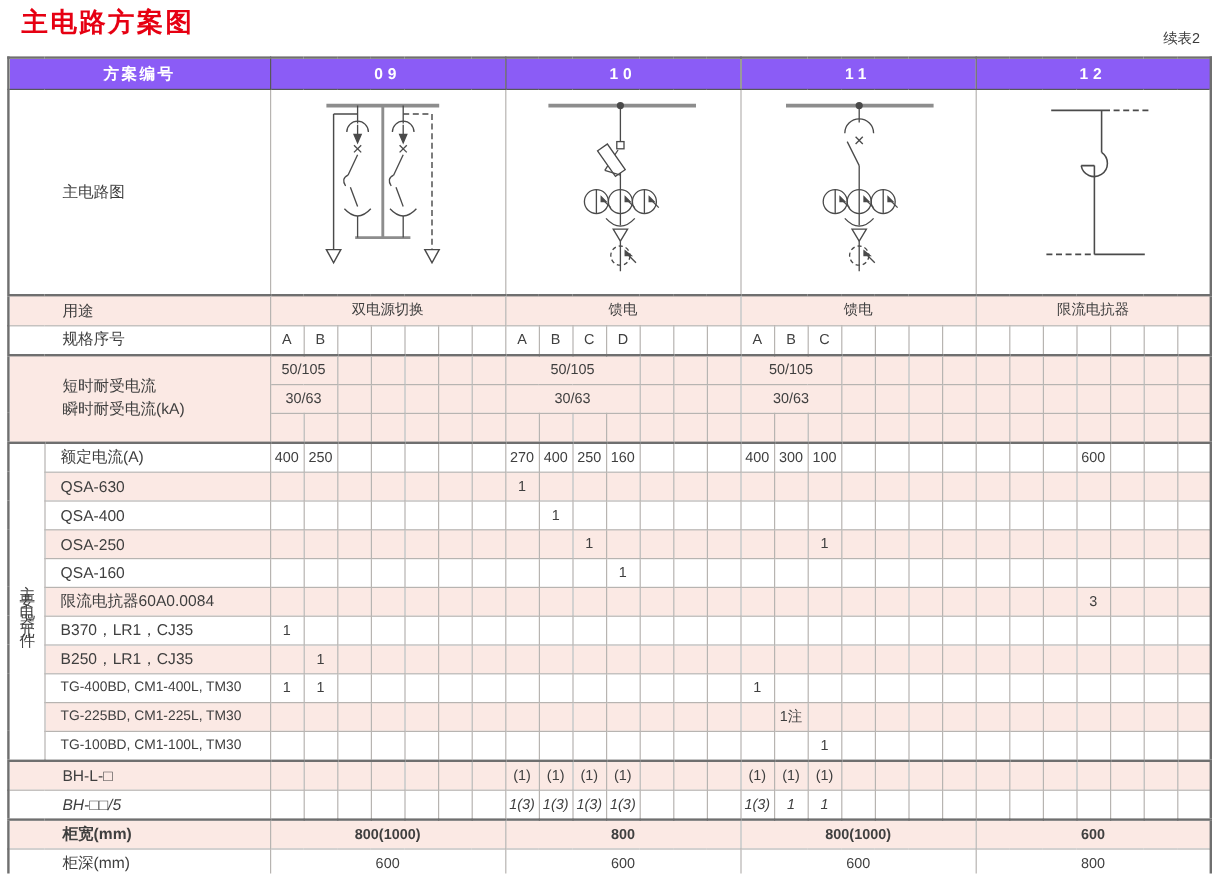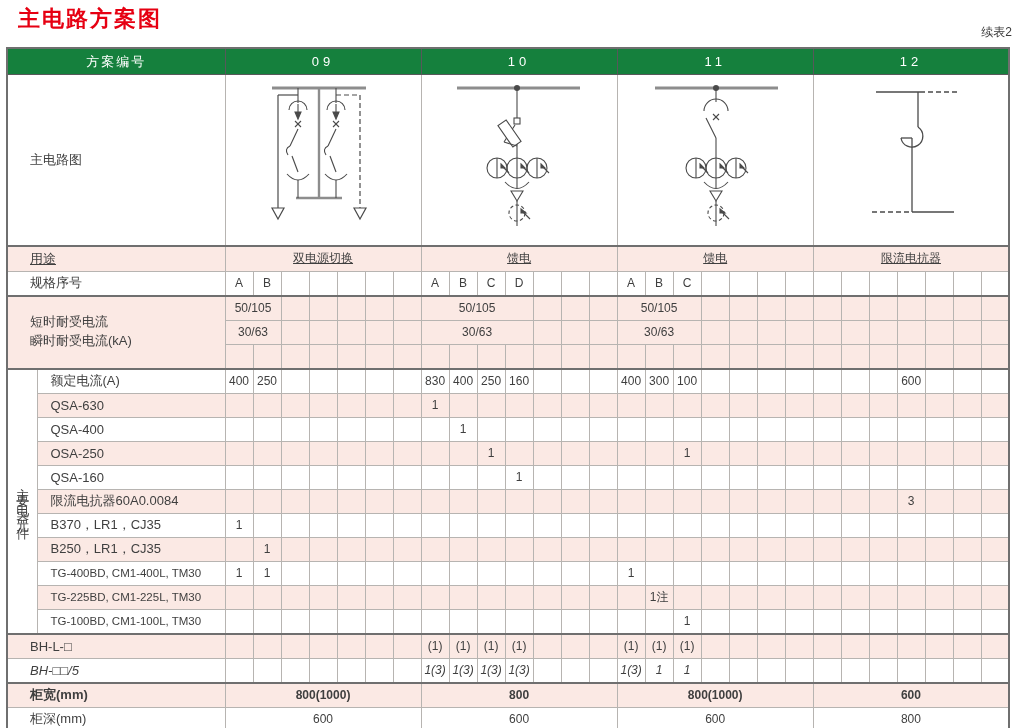--- a/index.html
+++ b/index.html
@@ -5,40 +5,40 @@
   html,body{margin:0;padding:0;}
   body{
     width:1022px;height:728px;background:#ffffff;position:relative;
     font-family:"Liberation Sans","DejaVu Sans",sans-serif;color:#3f3f3f;
     overflow:hidden;
   }
   .title{
     position:absolute;left:18px;top:4px;font-size:22px;font-weight:bold;
     color:#e60012;letter-spacing:2px;
   }
-  .cont-note{position:absolute;right:10px;top:24px;font-size:12px;color:#3a3a3a;}
+  .cont-note{position:absolute;right:22px;top:24px;font-size:12px;color:#3a3a3a;}
   table.grid{
     position:absolute;left:6px;top:47px;width:1002px;
     border-collapse:collapse;table-layout:fixed;
     border:2px solid #6f6f6f;
   }
   .grid td,.grid th{
     border:1px solid #b7b4b1;padding:0;font-size:12px;text-align:center;
     vertical-align:middle;overflow:hidden;white-space:nowrap;height:23px;
   }
   tr.hdr th{
-    background:#15803d;color:#ffffff;font-weight:normal;font-size:13px;
+    background:#8b5cf6;color:#ffffff;font-weight:bold;font-size:13px;
     height:25px;letter-spacing:4px;
     border:1px solid #57585a;border-left:1px solid #cfcfcf;
   }
   tr.hdr th:first-child{border-left:1px solid #57585a;letter-spacing:2px;}
   tr.pink td{background:#fbe9e4;}
   tr.white td{background:#ffffff;}
   td.lab{text-align:left;font-size:13px;}
-  td.labfull{padding-left:22px;}
+  td.labfull{padding-left:44px;}
   td.labin{padding-left:13px;}
   td.lab.small{font-size:11.5px;}
   td.gstrip{
     background:#ffffff;font-size:13px;text-align:center;
     writing-mode:vertical-rl;text-orientation:upright;letter-spacing:8px;
     padding:4px 0;white-space:normal;
   }
   td.maj{border-left:1px solid #6f6f6f;}
   tr.sect td{border-top:2px solid #6f6f6f;}
   td.diag{height:170px;background:#fff;}
@@ -222,21 +222,21 @@
             <line x1="87" y1="62" x2="98" y2="62"></line>
             <line x1="98" y1="62" x2="98" y2="136"></line>
             <line x1="58" y1="136" x2="98" y2="136" stroke-dasharray="5,3"></line>
             <line x1="98" y1="136" x2="140" y2="136"></line>
           </g>
         </svg>
       </td>
     </tr>
   </tbody>
   <tbody id="grid-body">
-      <tr class="pink sect" style="height: 25px; text-decoration: underline;">
+      <tr class="pink sect" style="height: 25px;">
         <td class="lab labfull" colspan="2">用途</td>
         <td class="cell maj" colspan="7">双电源切换</td>
         <td class="cell maj" colspan="7">馈电</td>
         <td class="cell maj" colspan="7">馈电</td>
         <td class="cell maj" colspan="7">限流电抗器</td>
       </tr>
       <tr class="white" style="height: 23px; margin-left: 28px;">
         <td class="lab labfull" colspan="2">规格序号</td>
         <td class="cell maj">A</td>
         <td class="cell">B</td>
@@ -352,21 +352,21 @@
       <tr class="white sect" style="height: 24px;">
         <td class="gstrip" rowspan="11">主要电器元件</td>
         <td class="lab labin">额定电流(A)</td>
         <td class="cell maj">400</td>
         <td class="cell">250</td>
         <td class="cell"></td>
         <td class="cell"></td>
         <td class="cell"></td>
         <td class="cell"></td>
         <td class="cell"></td>
-        <td class="cell maj">830</td>
+        <td class="cell maj">270</td>
         <td class="cell">400</td>
         <td class="cell">250</td>
         <td class="cell">160</td>
         <td class="cell"></td>
         <td class="cell"></td>
         <td class="cell"></td>
         <td class="cell maj">400</td>
         <td class="cell">300</td>
         <td class="cell">100</td>
         <td class="cell"></td>

